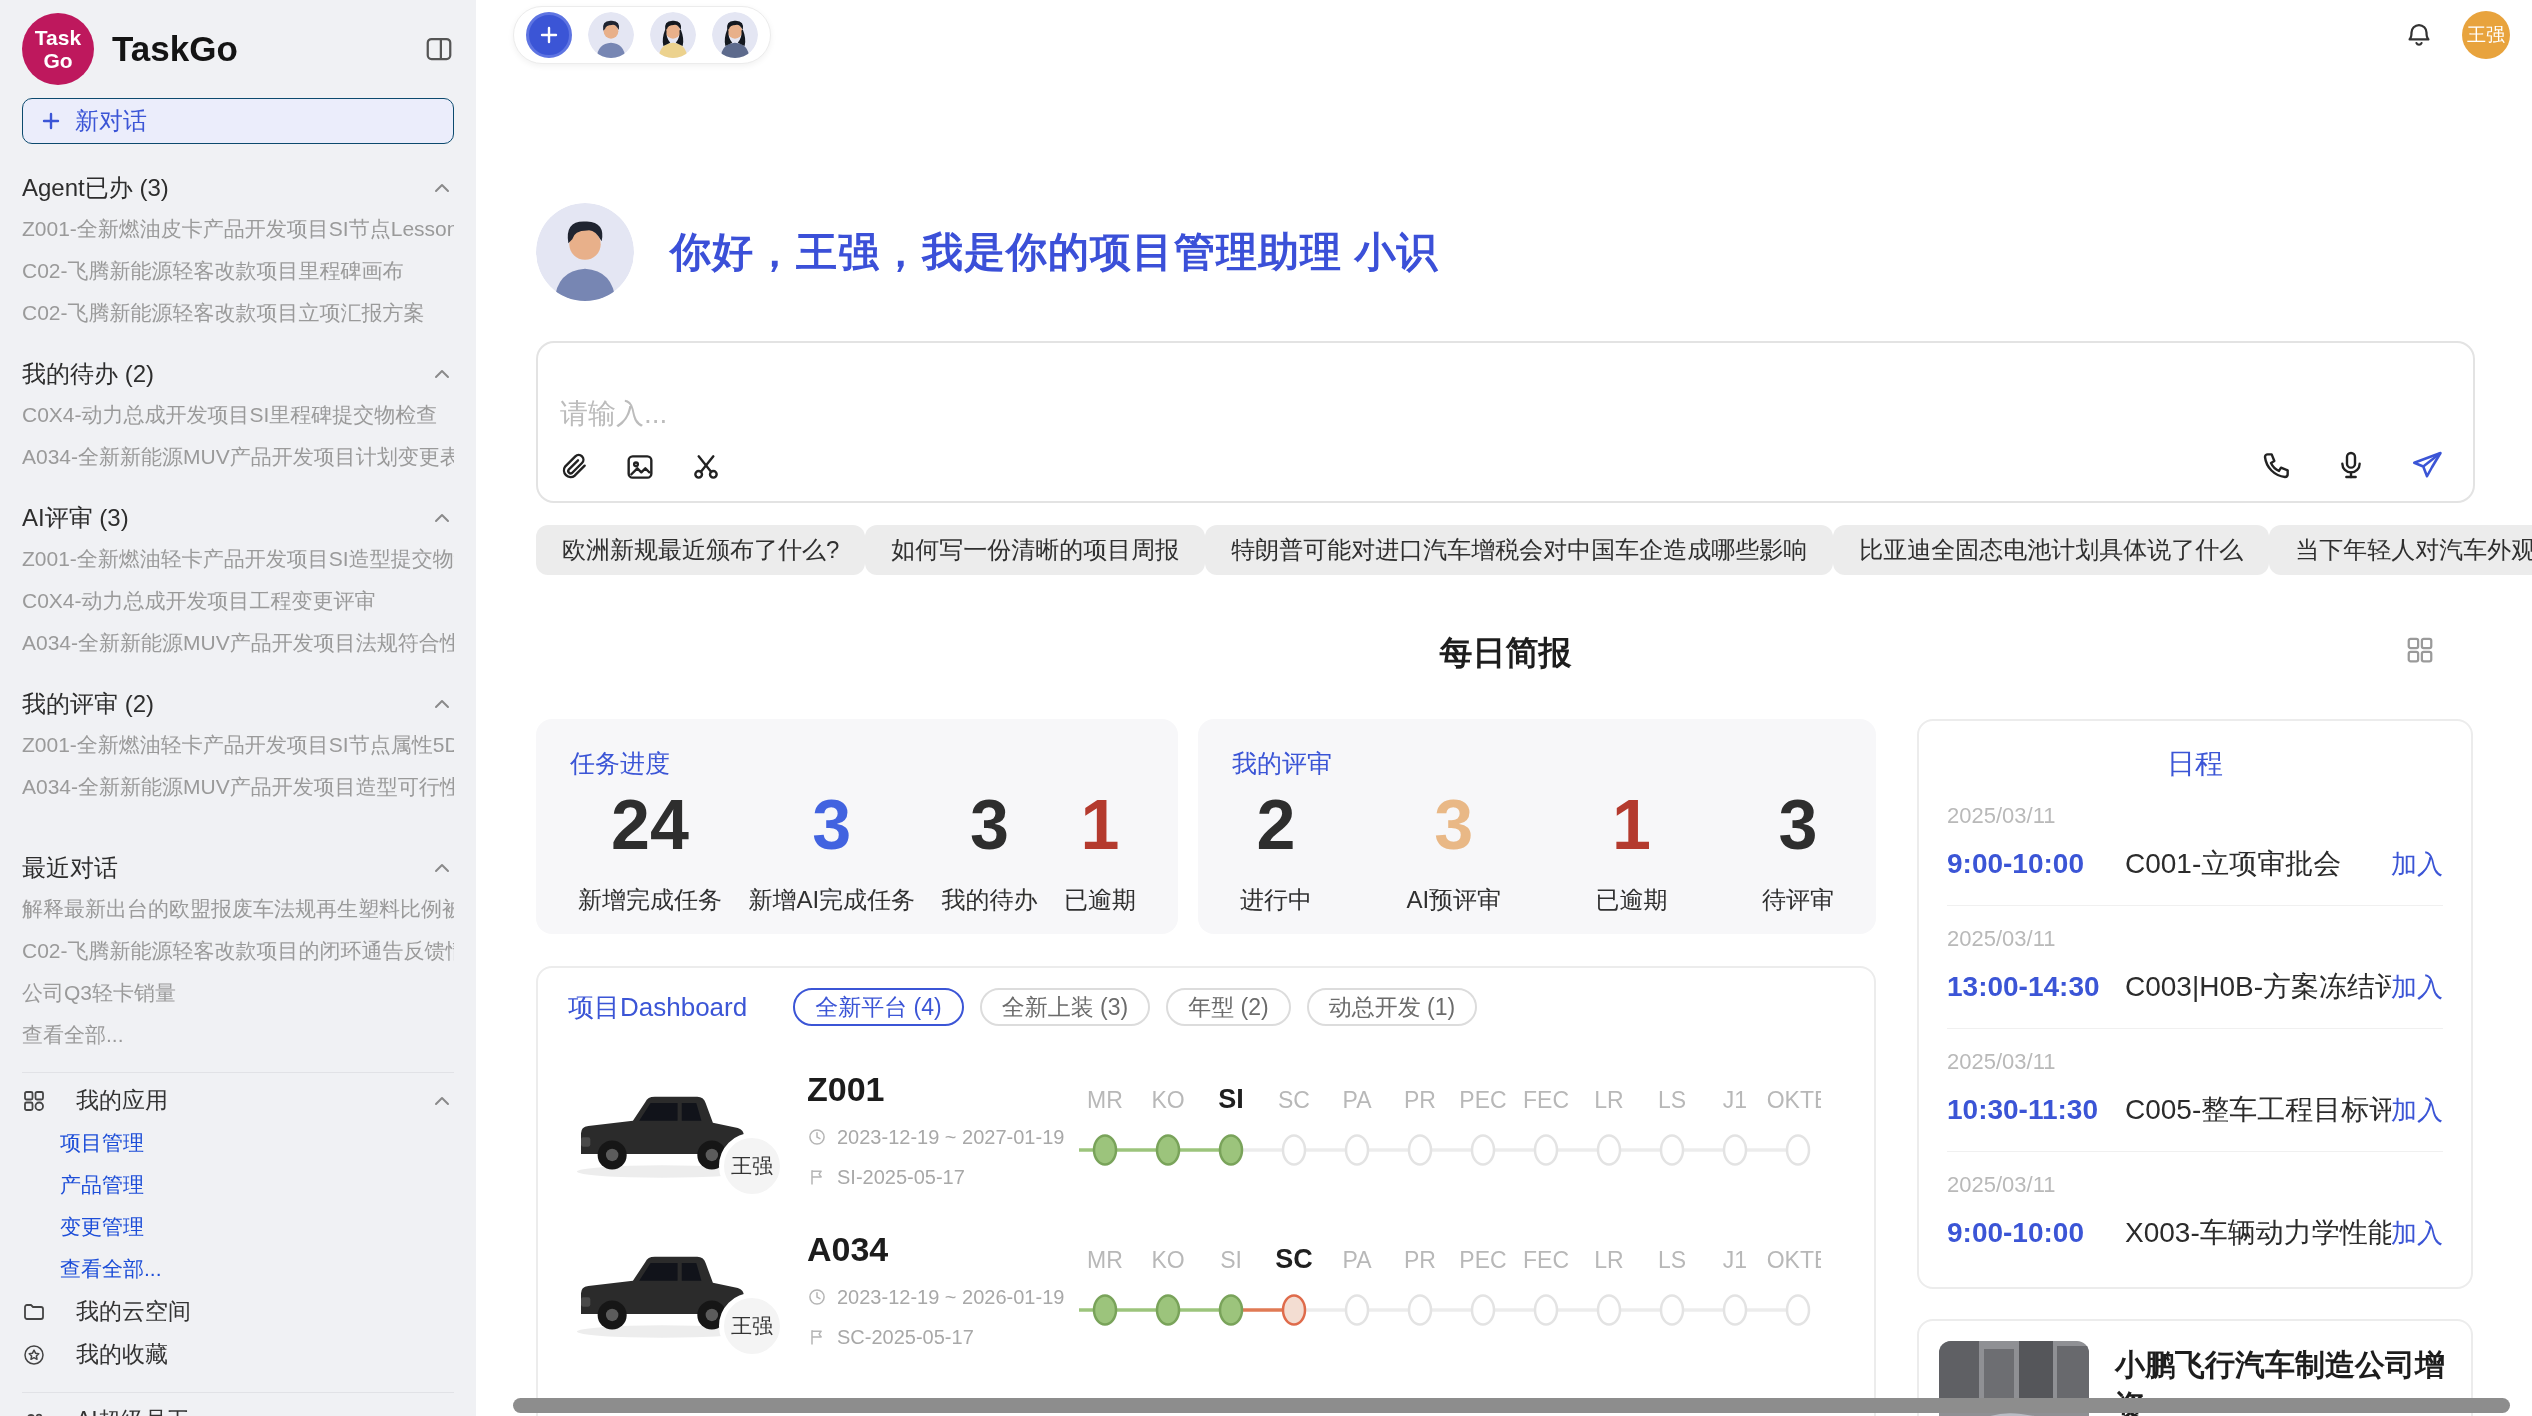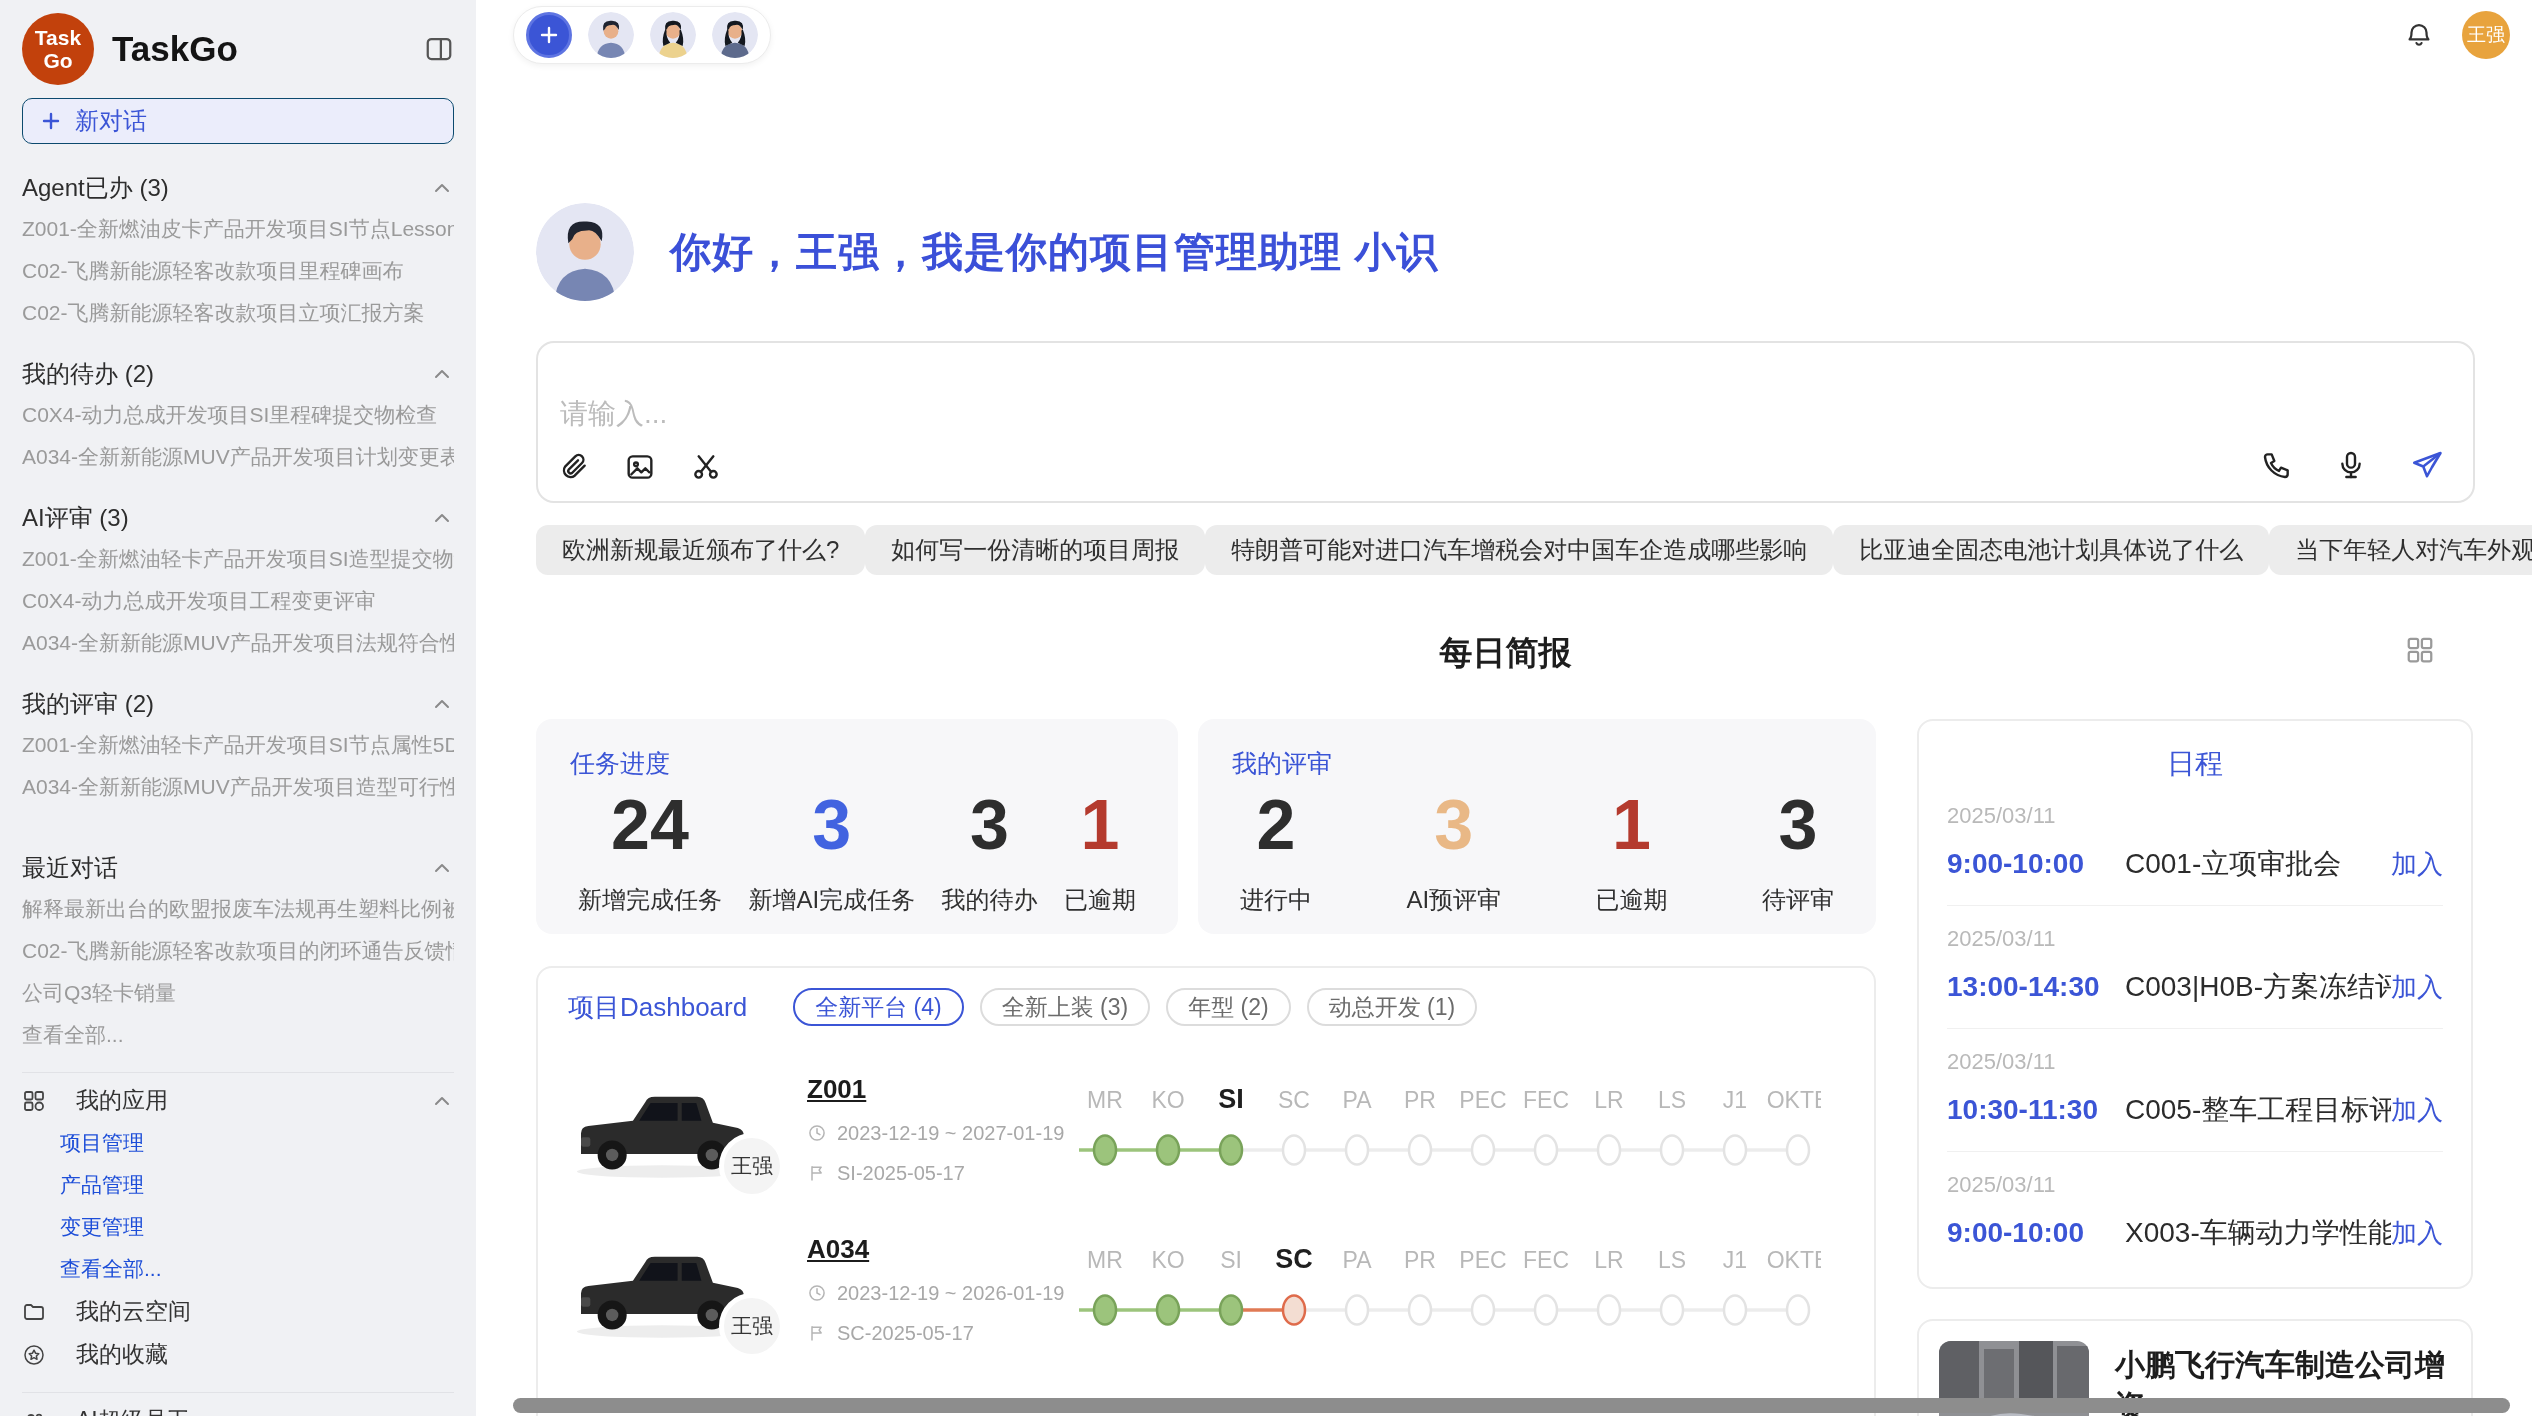--- a/index.html
+++ b/index.html
@@ -4,21 +4,21 @@
 <style>
   * { margin:0; padding:0; box-sizing:border-box; }
   html,body { width:2532px; height:1416px; overflow:hidden; background:#fff;
     font-family:"Liberation Sans","DejaVu Sans",sans-serif; color:#222; }
   .app { display:flex; width:100%; height:100%; }
 
   
   .sidebar { width:476px; flex-shrink:0; background:#f0f1f4; padding:10px 22px 0 22px;
     display:flex; flex-direction:column; overflow:hidden; }
   .sb-head { display:flex; align-items:center; height:78px; }
-  .logo { width:72px; height:72px; border-radius:50%; background:#c2410c; color:#fff;
+  .logo { width:72px; height:72px; border-radius:50%; background:#be185d; color:#fff;
     display:flex; flex-direction:column; align-items:center; justify-content:center;
     font-size:21px; line-height:23px; font-weight:bold; flex-shrink:0; }
   .app-title { font-size:35px; font-weight:bold; color:#141414; margin-left:18px; flex:1; }
   .icn { display:inline-block; }
   .icn svg { width:100%; height:100%; display:block; }
   .panel-btn { width:30px; height:30px; cursor:pointer; }
   .new-chat { margin-top:10px; height:46px; border-radius:10px; background:#ebedfb;
     border:1px solid #0c4a6e; color:#3b55d6; font-size:24px; display:flex; align-items:center;
     gap:12px; padding:0 16px; cursor:pointer; }
   .new-chat .icn { width:24px; height:24px; color:#3b55d6; }
@@ -98,21 +98,21 @@
     color:#6b6b6b; display:flex; align-items:center; background:#fff; cursor:pointer; }
   .tab.active { border-color:#3b55d6; color:#3b55d6; }
   .proj-rows { margin-top:28px; }
   .proj-row { display:flex; align-items:center; height:150px; margin-top:10px; cursor:pointer; }
   .proj-media { position:relative; width:205px; flex-shrink:0; }
   .proj-media svg.truck { width:188px; height:108px; display:block; }
   .owner-badge { position:absolute; right:-12px; bottom:-16px; width:66px; height:66px;
     border-radius:50%; background:#f4f4f4; border:5px solid #fff; display:flex;
     align-items:center; justify-content:center; font-size:21px; color:#333; }
   .proj-info { width:300px; padding-left:34px; }
-  .proj-code { font-size:26px; font-weight:bold; color:#1c1c1c;text-decoration:underline; }
+  .proj-code { font-size:34px; font-weight:bold; color:#1c1c1c; }
   .proj-meta { display:flex; align-items:center; gap:10px; color:#a8a8a8; font-size:20px; margin-top:17px; }
   .proj-meta .icn { width:20px; height:20px; }
   .timeline { margin-left:6px; }
 
   .sched-card { background:#fff; border:2px solid #ececec; border-radius:16px; height:570px;
     padding:18px 28px; overflow:hidden; }
   .sched-title { text-align:center; color:#3b55d6; font-size:28px; margin-top:6px; }
   .event { padding:20px 0 22px 0; border-bottom:1px solid #f0f0f0; }
   .event:last-of-type { border-bottom:none; }
   .event-date { color:#b9b9b9; font-size:22px; }

